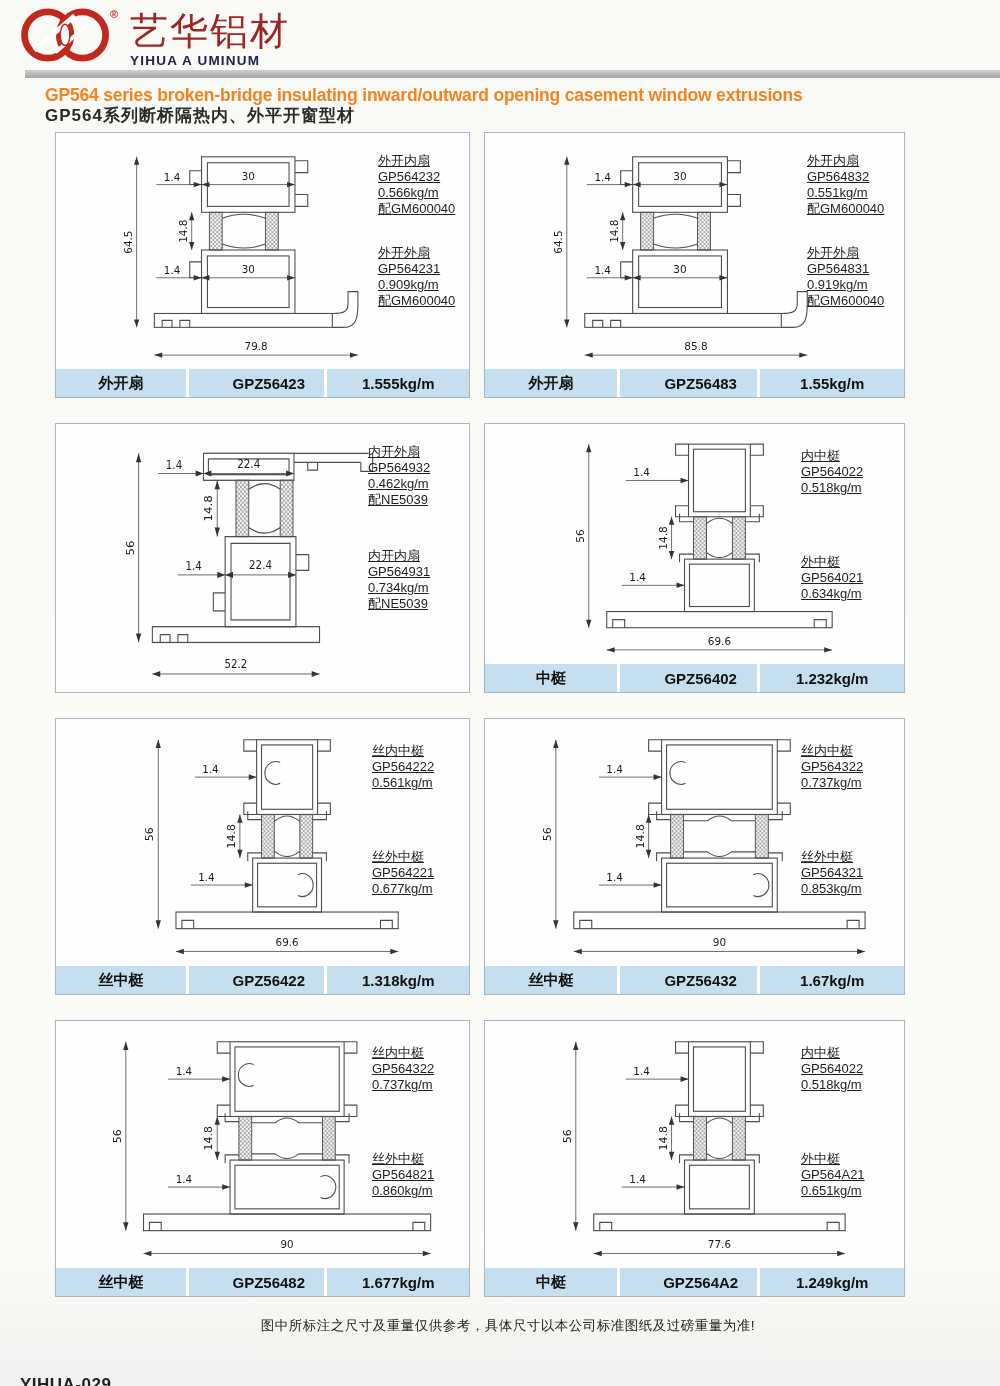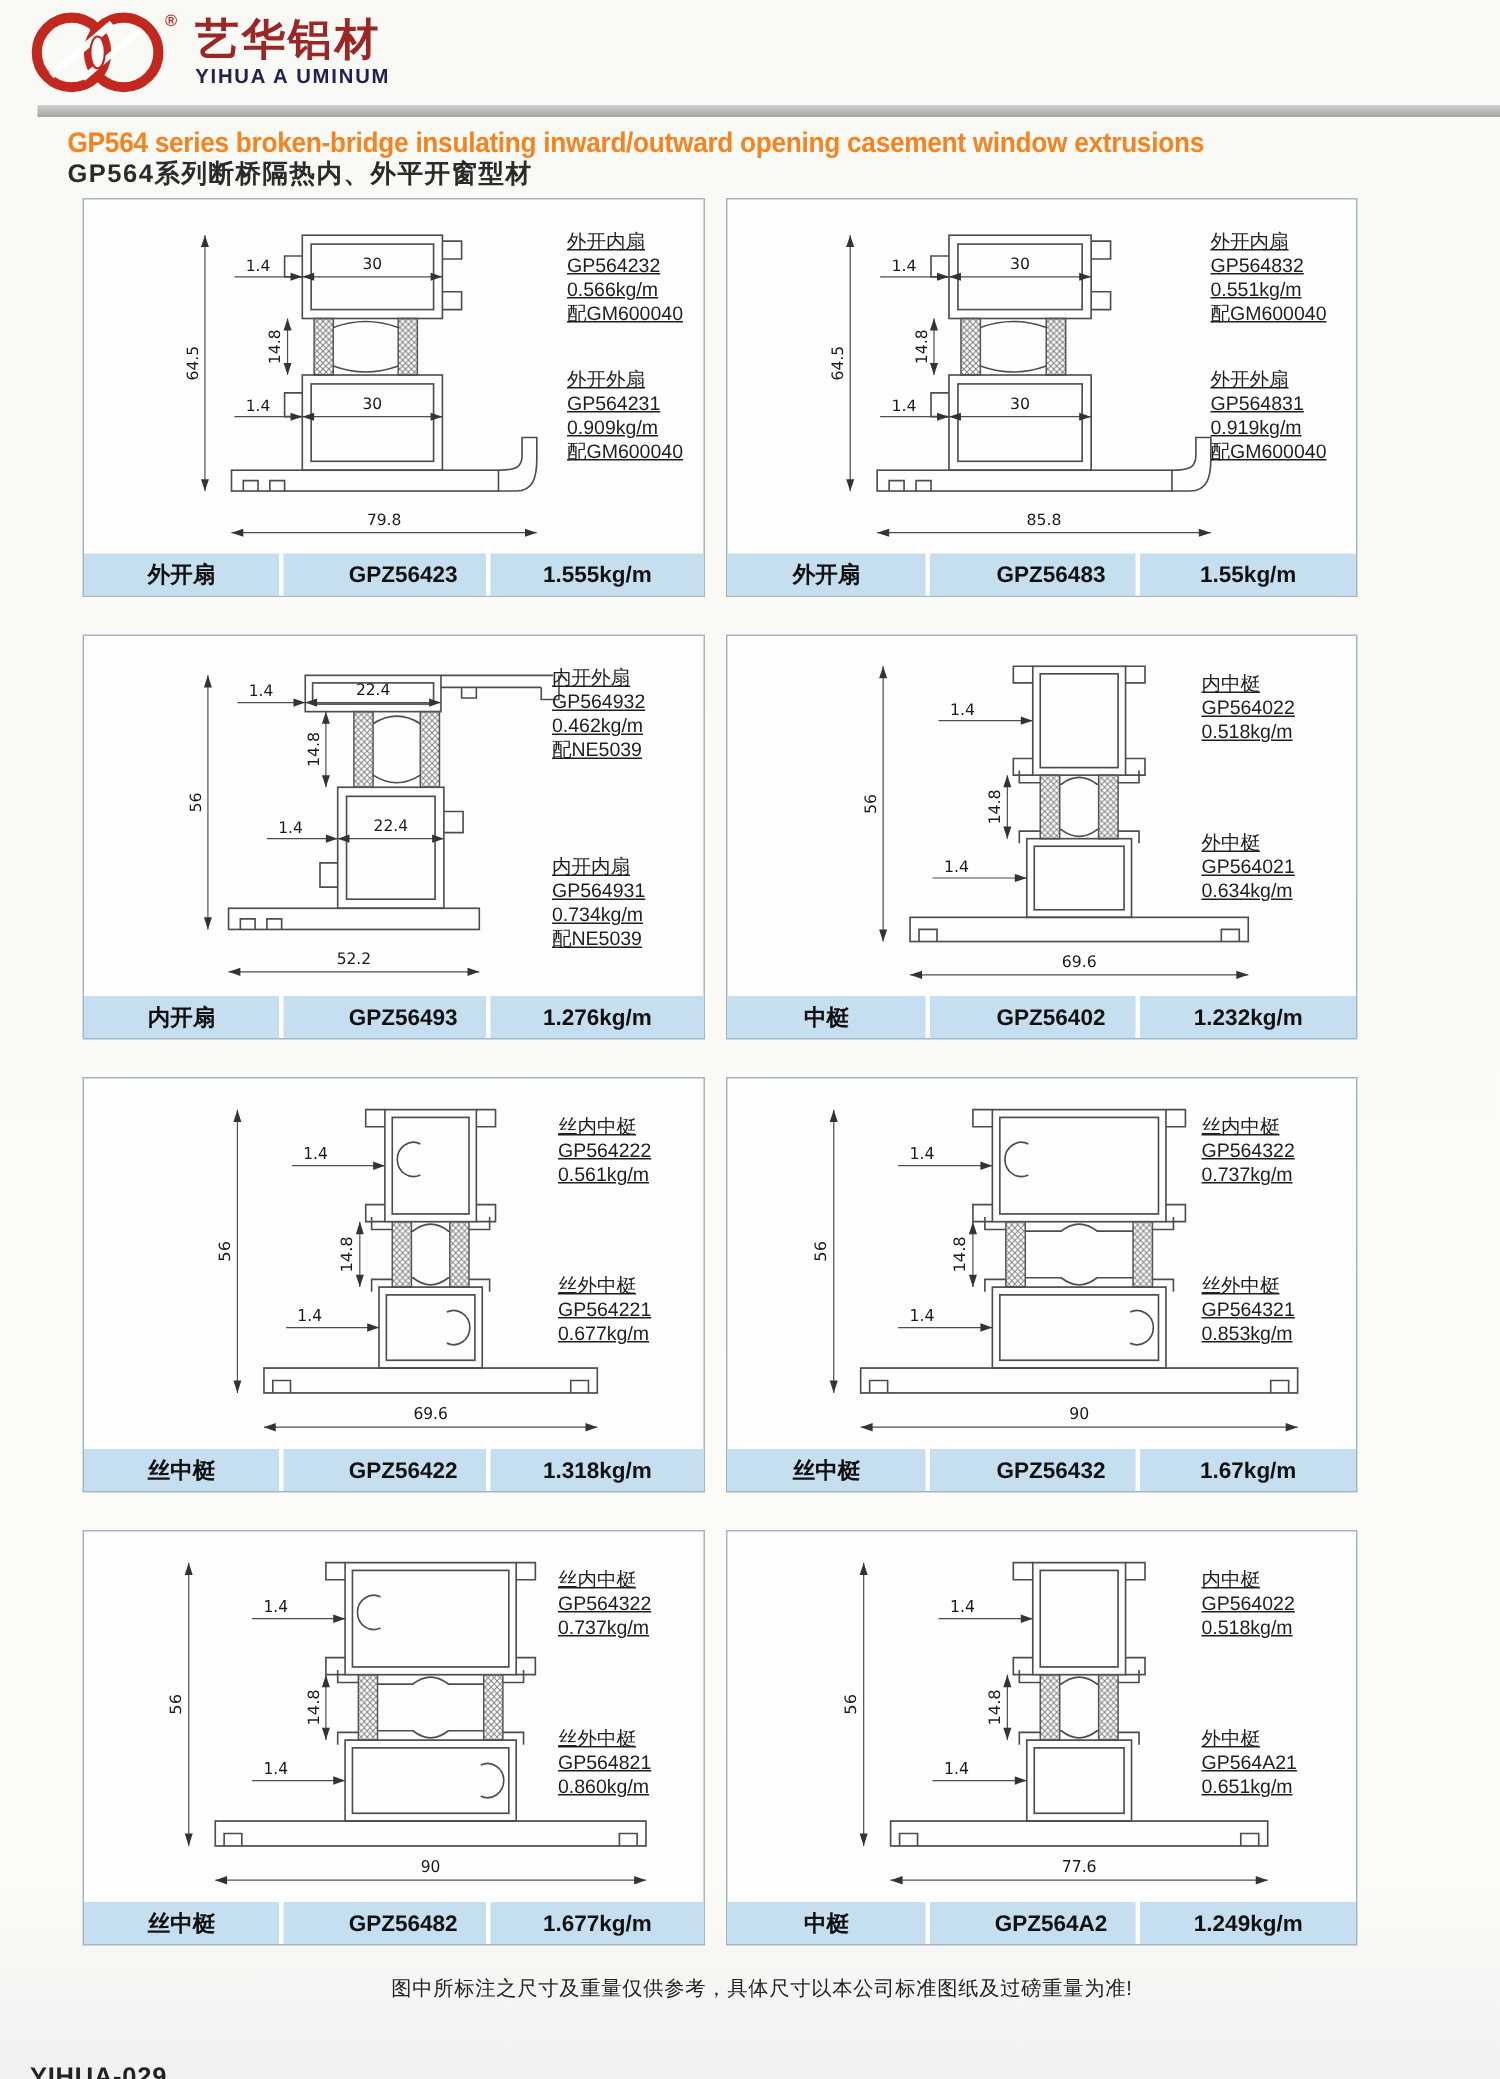--- a/index.html
+++ b/index.html
@@ -21,21 +21,21 @@
     width:1000px;height:1386px;
     margin:0 auto;
     background:linear-gradient(180deg,#f9f9f6 0%,#fbfbf8 90%,#f1f1ef 100%);
     overflow:hidden;
   }
   
   .logo-row{position:absolute;left:18px;top:6px;display:flex;align-items:flex-start;}
   .logo-mark{width:98px;height:56px;display:block;}
   .reg-mark{font-size:11px;color:var(--logo-red);position:relative;top:2px;left:-6px;font-weight:bold;}
   .brand{margin-left:6px;padding-top:6px;}
-  .brand-cn{font-size:29px;font-weight:bold;color:var(--brand-red);letter-spacing:2px;line-height:1.05;}
+  .brand-cn{font-size:38px;font-weight:normal;color:var(--brand-red);letter-spacing:2px;line-height:1.05;}
   .brand-en{font-size:13.5px;font-weight:bold;color:var(--navy);letter-spacing:1.2px;margin-top:1px;}
   .divider-bar{
     position:absolute;left:25px;right:0;top:70px;height:8px;
     background:linear-gradient(180deg,#cfd1d0,#a2a4a3);
   }
   .title-en{
     position:absolute;left:45px;top:84px;
     font-size:17.5px;font-weight:800;color:var(--orange);
     letter-spacing:-0.2px;transform:scaleY(1.08);transform-origin:left top;
     white-space:nowrap;
@@ -291,31 +291,26 @@
             <polygon class="aw" points="98,222 106,219.3 106,224.7"></polygon>
             <polygon class="aw" points="268,222 260,219.3 260,224.7"></polygon>
             <text x="183" y="217" class="dt">52.2</text>
           </svg>
       <div class="ann ann-top" style="left: 312px; top: 20px;">
         <div>内开外扇</div>
         <div>GP564932</div>
         <div>0.462kg/m</div>
         <div>配NE5039</div>
       </div>
-      <div class="ann ann-bot" style="left: 312px; top: 124px; margin-top: 22px;">
+      <div class="ann ann-bot" style="left: 312px; top: 124px;">
         <div>内开内扇</div>
         <div>GP564931</div>
         <div>0.734kg/m</div>
         <div>配NE5039</div>
       </div>
-    </div>
-    <div class="trow">
-      <div class="tcell c1">内开扇</div>
-      <div class="tcell c2">GPZ56493</div>
-      <div class="tcell c3">1.276kg/m</div>
     </div>
   </section>
       <section class="panel" style="left: 484px; top: 423px; width: 421px; height: 270px;">
     <div class="drawing">
       <svg class="profile-svg" viewBox="0 0 420 238" preserveAspectRatio="none">
             <defs>
               <pattern id="hp3" width="4" height="4" patternUnits="userSpaceOnUse">
                 <path d="M0 0L4 4M4 0L0 4" stroke="#808080" stroke-width="0.7"></path>
               </pattern>
             </defs>

